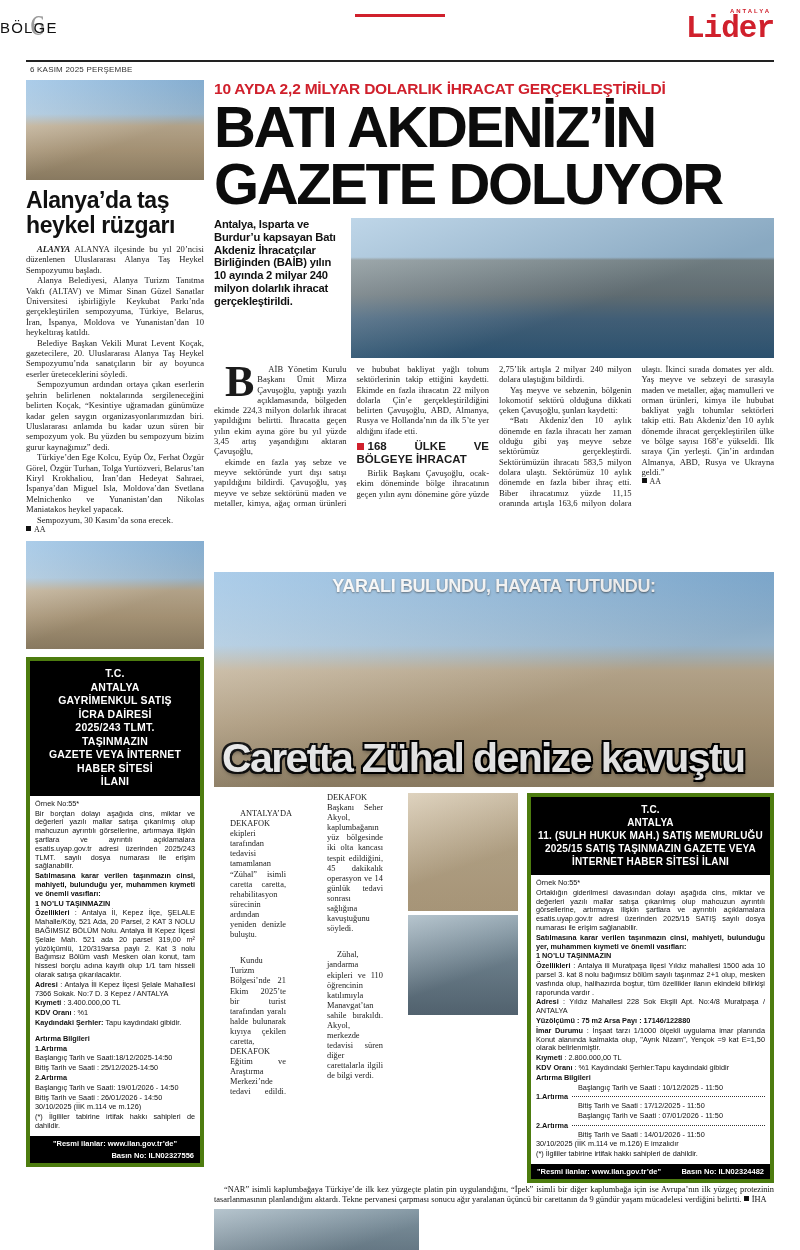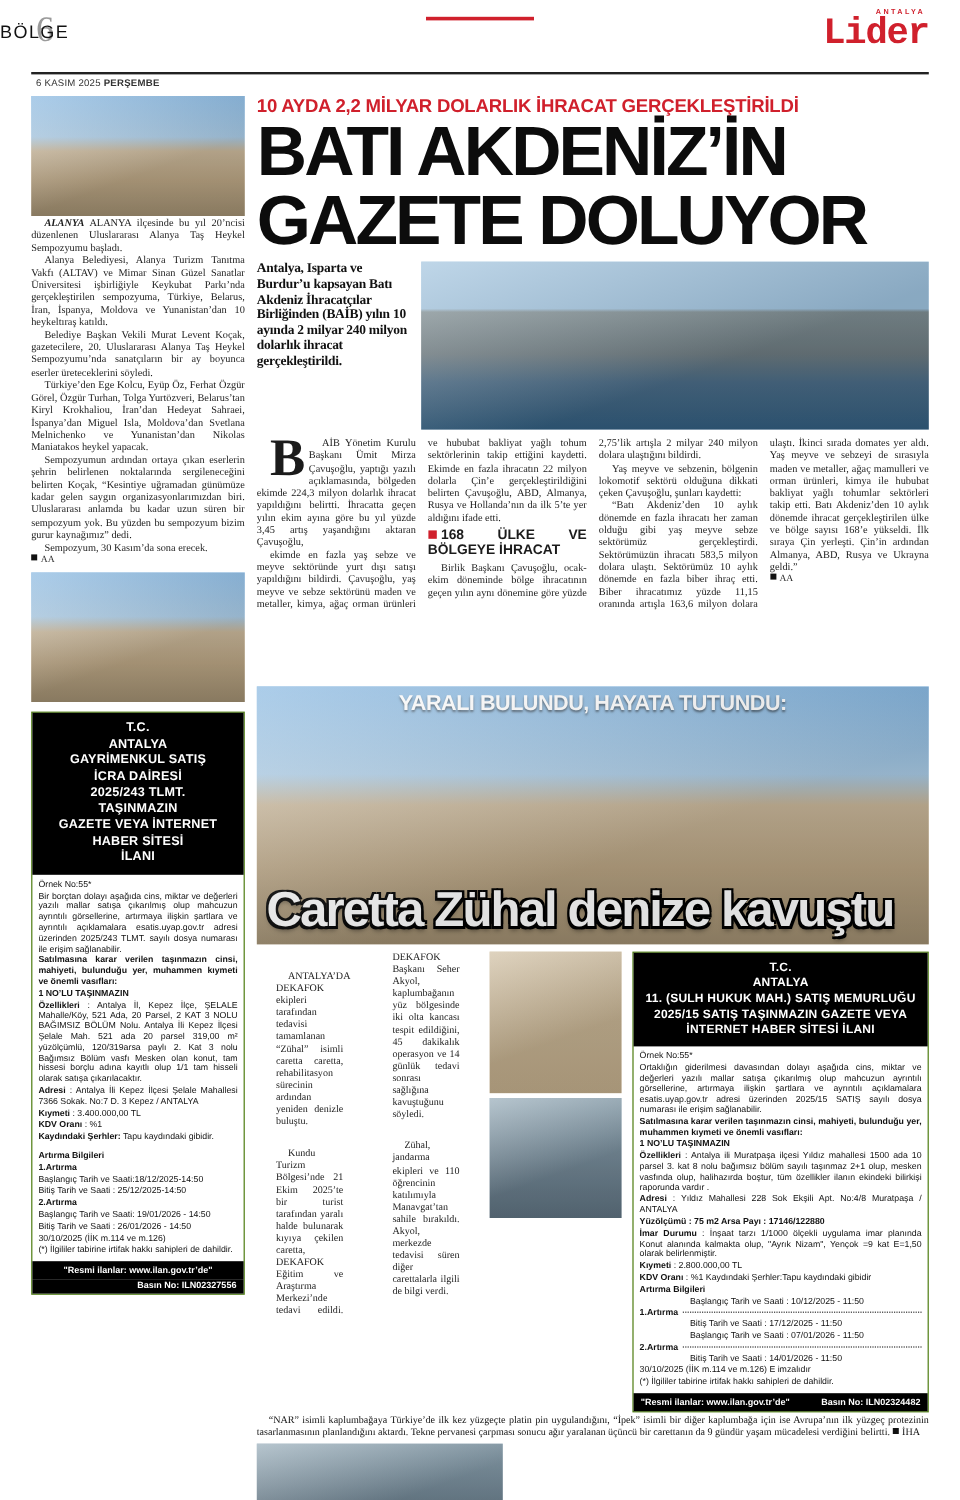--- a/index.html
+++ b/index.html
@@ -37,21 +37,21 @@
   }
   .brand-name {
     font-family:Liberation Mono, monospace;
     font-weight:bold; font-size:31px; color:#d0202c; line-height:28px;
     letter-spacing:-1px;
   }
   .masthead-rule { height:2px; background:#222; margin:2px 26px 0 26px; }
   .dateline {
     margin:3px 0 0 30px; font-size:8px; color:#333; letter-spacing:.2px;
   }
-  .dateline b { font-weight:bold; }
+  .dateline b { font-weight:normal; }
 
   
   .content { position:relative; padding: 6px 26px 0 26px; display:flex; gap:10px; }
   .col-left { width:178px; flex:none; }
   .col-main { flex:1; }
 
   
   .photo { background:#b9c4cc; position:relative; overflow:hidden; }
   .photo::after{
     content:""; position:absolute; inset:0;
@@ -74,21 +74,21 @@
     font-family:"Liberation Serif", serif;
     font-size:8.6px; line-height:10.4px; text-align:justify; color:#1b1b1b;
   }
   .body-serif p { margin:0; text-indent:11px; }
   .body-serif b { font-weight:bold;font-style:italic; }
   .agency { font-size:8px; }
   .sq { display:inline-block; width:5px; height:5px; background:#111; margin-right:3px; vertical-align:1px; }
   .left-photo2 { width:100%; height:108px; margin-top:6px; }
 
   
-  .notice { border:1px solid #4d7c0f; margin-top:8px; background:#fff; }
+  .notice { border:4px solid #4d7c0f; margin-top:8px; background:#fff; }
   .notice-head {
     background:#000; color:#fff; text-align:center;
     font-weight:bold; font-size:10.5px; line-height:13.5px;
     padding:6px 5px 7px 5px; letter-spacing:.2px;
   }
   .notice-head.small { font-size:10px; line-height:13px; }
   .notice-body {
     font-size:7.3px; line-height:8.8px; padding:4px 5px 4px 5px;
     text-align:justify; color:#111;
   }
@@ -110,21 +110,21 @@
     white-space:nowrap;
   }
   .main-head {
     font-family:"Liberation Sans", sans-serif;
     font-weight:bold; font-size:58px; line-height:55px;
     letter-spacing:-2.4px; margin:2px 0 0 0; color:#0c0c0c;
   }
   .lead-row { display:flex; gap:9px; margin-top:7px; }
   .lead-text {
     width:128px; flex:none;
-    font-family:Liberation Serif, serif;
+    font-family:Liberation Sans, sans-serif;
     font-weight:bold; font-size:11.2px; line-height:12.8px; color:#111;
     letter-spacing:-.2px;
   }
   .lead-photo { flex:1; height:140px; }
 
   .art-cols {
     margin-top:6px;
     column-count:4; column-gap:10px; column-rule:0;
     font-family:"Liberation Serif", serif;
     font-size:8.6px; line-height:10.3px; text-align:justify; color:#1b1b1b;
@@ -200,27 +200,28 @@
     <span>6 KASIM 2025</span>
     <b>PERŞEMBE</b>
   </div>
 
   <div class="content">
 
     <div class="col-left">
 
       <div class="photo ph-crowd left-photo"></div>
 
+      <div class="left-head">Alanya’da taş heykel rüzgarı</div>
 
       <div class="body-serif">
         <p><b>ALANYA</b> <span>ALANYA ilçesinde bu yıl 20’ncisi düzenlenen Uluslararası Alanya Taş Heykel Sempozyumu başladı.</span></p>
         <p>Alanya Belediyesi, Alanya Turizm Tanıtma Vakfı (ALTAV) ve Mimar Sinan Güzel Sanatlar Üniversitesi işbirliğiyle Keykubat Parkı’nda gerçekleştirilen sempozyuma, Türkiye, Belarus, İran, İspanya, Moldova ve Yunanistan’dan 10 heykeltıraş katıldı.</p>
         <p>Belediye Başkan Vekili Murat Levent Koçak, gazetecilere, 20. Uluslararası Alanya Taş Heykel Sempozyumu’nda sanatçıların bir ay boyunca eserler üreteceklerini söyledi.</p>
+        <p>Sempozyumun ardından ortaya çıkan eserlerin şehrin belirlenen noktalarında sergileneceğini belirten Koçak, “Kesintiye uğramadan günümüze kadar gelen saygın organizasyonlarımızdan biri. Uluslararası anlamda bu kadar uzun süren bir sempozyum yok. Bu yüzden bu sempozyum bizim gurur kaynağımız” dedi.</p>
         <p>Türkiye’den Ege Kolcu, Eyüp Öz, Ferhat Özgür Görel, Özgür Turhan, Tolga Yurtözveri, Belarus’tan Kiryl Krokhaliou, İran’dan Hedeyat Sahraei, İspanya’dan Miguel Isla, Moldova’dan Svetlana Melnichenko ve Yunanistan’dan Nikolas Maniatakos heykel yapacak.</p>
-        <p>Sempozyumun ardından ortaya çıkan eserlerin şehrin belirlenen noktalarında sergileneceğini belirten Koçak, “Kesintiye uğramadan günümüze kadar gelen saygın organizasyonlarımızdan biri. Uluslararası anlamda bu kadar uzun süren bir sempozyum yok. Bu yüzden bu sempozyum bizim gurur kaynağımız” dedi.</p>
         <p>Sempozyum, 30 Kasım’da sona erecek.</p>
         <p class="agency" style="text-indent:0"><span class="sq"></span><span>AA</span></p>
       </div>
 
       <div class="photo ph-crowd left-photo2"></div>
 
       <div class="notice">
         <div class="notice-head">
           <div>T.C.</div>
           <div>ANTALYA</div>

